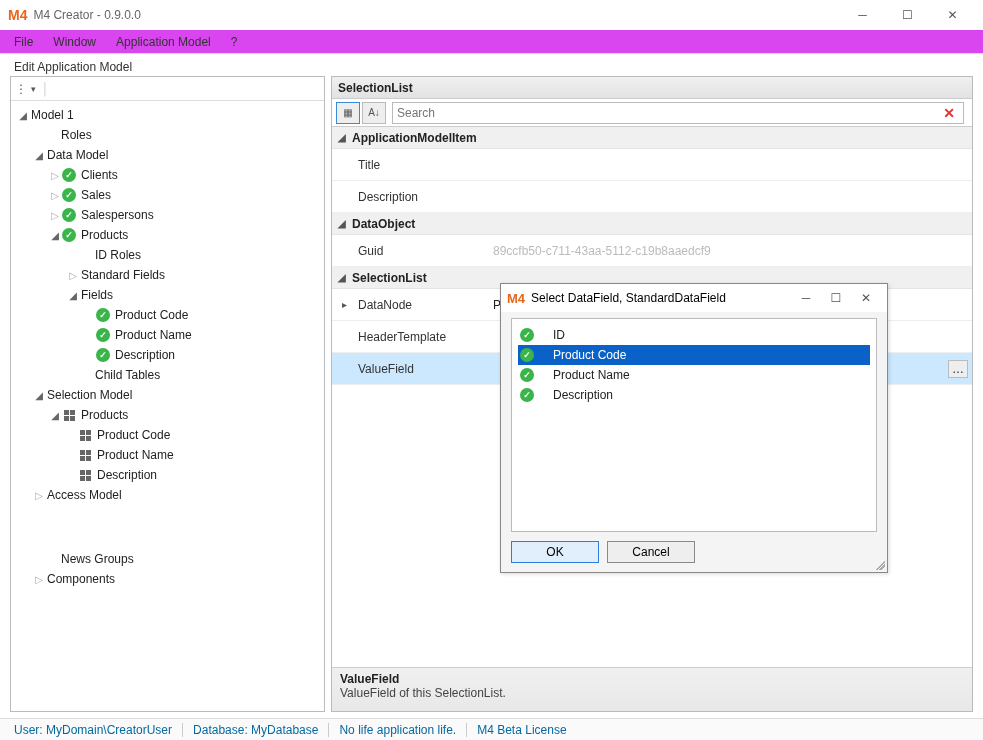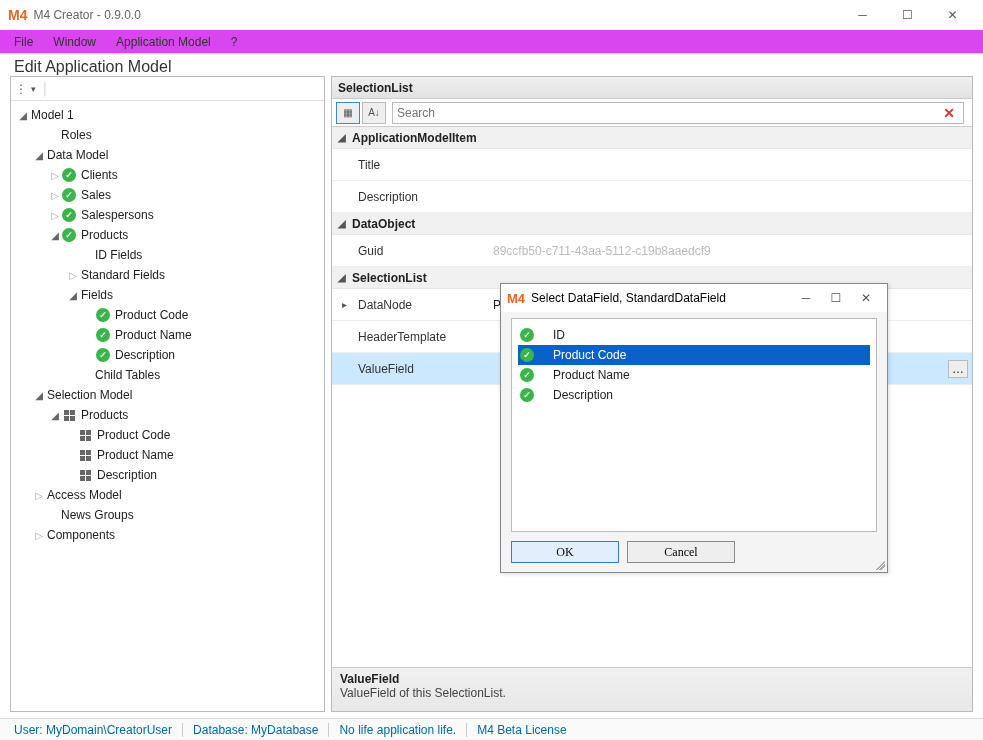--- a/index.html
+++ b/index.html
@@ -5,21 +5,21 @@
 * { margin: 0; padding: 0; box-sizing: border-box; font-family: 'Segoe UI', Tahoma, sans-serif; font-size: 12px; }
 body { background: #fff; width: 983px; height: 740px; overflow: hidden; display: flex; flex-direction: column; }
 .titlebar { height: 30px; display: flex; align-items: center; padding: 0 8px; background: #fff; }
 .titlebar .logo { color: #e8661c; font-weight: bold; font-size: 14px; margin-right: 6px; }
 .titlebar .title { color: #666; }
 .titlebar .spacer { flex: 1; }
 .winbtn { width: 45px; height: 30px; display: flex; align-items: center; justify-content: center; color: #555; cursor: pointer; }
 .menubar { height: 24px; background: #d946ef; border-bottom: 1px solid #e0e0e0; display: flex; align-items: center; padding: 0 4px; }
 .menuitem { padding: 2px 10px; color: #333; cursor: pointer; }
 .content { flex: 1; display: flex; flex-direction: column; padding: 4px 10px 6px 10px; overflow: hidden; }
-.panel-title { font-size: 16px; color: #333; padding-left: 4px; height: 18px; display:flex; align-items:center;}
+.panel-title { font-size: 12px; color: #333; padding-left: 4px; height: 18px; display:flex; align-items:center;}
 .main-area { flex: 1; display: flex; gap: 6px; overflow: hidden; }
 .left-panel { width: 315px; border: 1px solid #bbb; display: flex; flex-direction: column; }
 .left-toolbar { height: 24px; border-bottom: 1px solid #ddd; display: flex; align-items: center; padding: 0 4px; color:#555; gap:4px;}
 .left-toolbar .sep { color:#ccc; margin:0 2px; }
 .tree { flex: 1; overflow: auto; padding: 4px 2px; }
 .tree-row { display: flex; align-items: center; height: 20px; white-space: nowrap; cursor: pointer; }
 .tree-row .caret { width: 12px; text-align: center; color: #666; font-size: 10px; }
 .tree-row .caret.empty { visibility: hidden; }
 .tree-row .ico { width: 16px; height: 16px; display: flex; align-items: center; justify-content: center; margin-right: 2px; }
 .check-ico { width: 14px; height: 14px; border-radius: 50%; background: #3ab54a; color: #fff; display: flex; align-items: center; justify-content: center; font-size: 9px; font-weight: bold; }
@@ -51,21 +51,21 @@
 .dlg-title .logo { color:#e8661c; font-weight:bold; margin-right:6px; font-size:13px;}
 .dlg-title .txt { color:#000000; }
 .dlg-title .spacer { flex:1; }
 .dlg-title .wbtn { width:30px; text-align:center; color:#555; cursor:pointer; font-size:12px;}
 .dlg-body { flex:1; margin:6px 10px 4px 10px; border:1px solid #bbb; background:#fff; padding:6px; overflow:auto; }
 .dlg-item { height:20px; display:flex; align-items:center; cursor:pointer; padding:0 2px; }
 .dlg-item.selected { background:#0a62c9; color:#fff; }
 .dlg-item.selected .label { color:#fff; }
 .dlg-item .label { margin-left:19px; color:#222; }
 .dlg-buttons { height:36px; display:flex; align-items:center; gap:8px; padding:0 10px 4px 10px; }
-.dlg-btn { width:108px; height:22px; border:1px solid #8a8a8a; background:#eee; cursor:pointer;font-family:Liberation Serif, serif; }
+.dlg-btn { width:88px; height:22px; border:1px solid #8a8a8a; background:#eee; cursor:pointer; }
 .dlg-btn.primary { border:1px solid #2b7de1; background:#e1eefb; }
 .resize-grip { position:absolute; right:2px; bottom:2px; width:12px; height:12px; background:
   linear-gradient(135deg, transparent 60%, #aaa 60%, #aaa 70%, transparent 70%),
   linear-gradient(135deg, transparent 75%, #aaa 75%, #aaa 85%, transparent 85%);
 }
 .statusbar { height:22px; border-top:1px solid #ddd; background:#fafafa; display:flex; align-items:center; padding:0 4px; }
 .status-cell { padding:0 10px; border-right:1px solid #ccc; color:#0369a1; }
 .status-cell:last-child { border-right:none; }
 </style>
 </head>
@@ -132,21 +132,21 @@
           </div>
         <div class="tree-row" style="padding-left:36px;">
             <span class="caret">◢</span>
             <span class="ico">
               <span class="check-ico">✓</span>
             </span>
             <span class="label">Products</span>
           </div>
         <div class="tree-row" style="padding-left:68px;">
             <span class="caret empty">▸</span>
-            <span class="label">ID Fields</span>
+            <span class="label">ID Roles</span>
           </div>
         <div class="tree-row" style="padding-left:54px;">
             <span class="caret" style="color:#aaa;">▷</span>
             <span class="label">Standard Fields</span>
           </div>
         <div class="tree-row" style="padding-left:54px;">
             <span class="caret">◢</span>
             <span class="label">Fields</span>
           </div>
         <div class="tree-row" style="padding-left:82px;">
@@ -217,21 +217,21 @@
                 <span></span>
                 <span></span>
               </span>
             </span>
             <span class="label">Description</span>
           </div>
         <div class="tree-row" style="padding-left:20px;">
             <span class="caret" style="color:#aaa;">▷</span>
             <span class="label">Access Model</span>
           </div>
-        <div class="tree-row" style="padding-left:34px;">
+        <div class="tree-row" style="padding-left:34px;margin-top:44px;">
             <span class="caret empty">▸</span>
             <span class="label">News Groups</span>
           </div>
         <div class="tree-row" style="padding-left:20px;">
             <span class="caret" style="color:#aaa;">▷</span>
             <span class="label">Components</span>
           </div>
       </div>
     </div>
 

